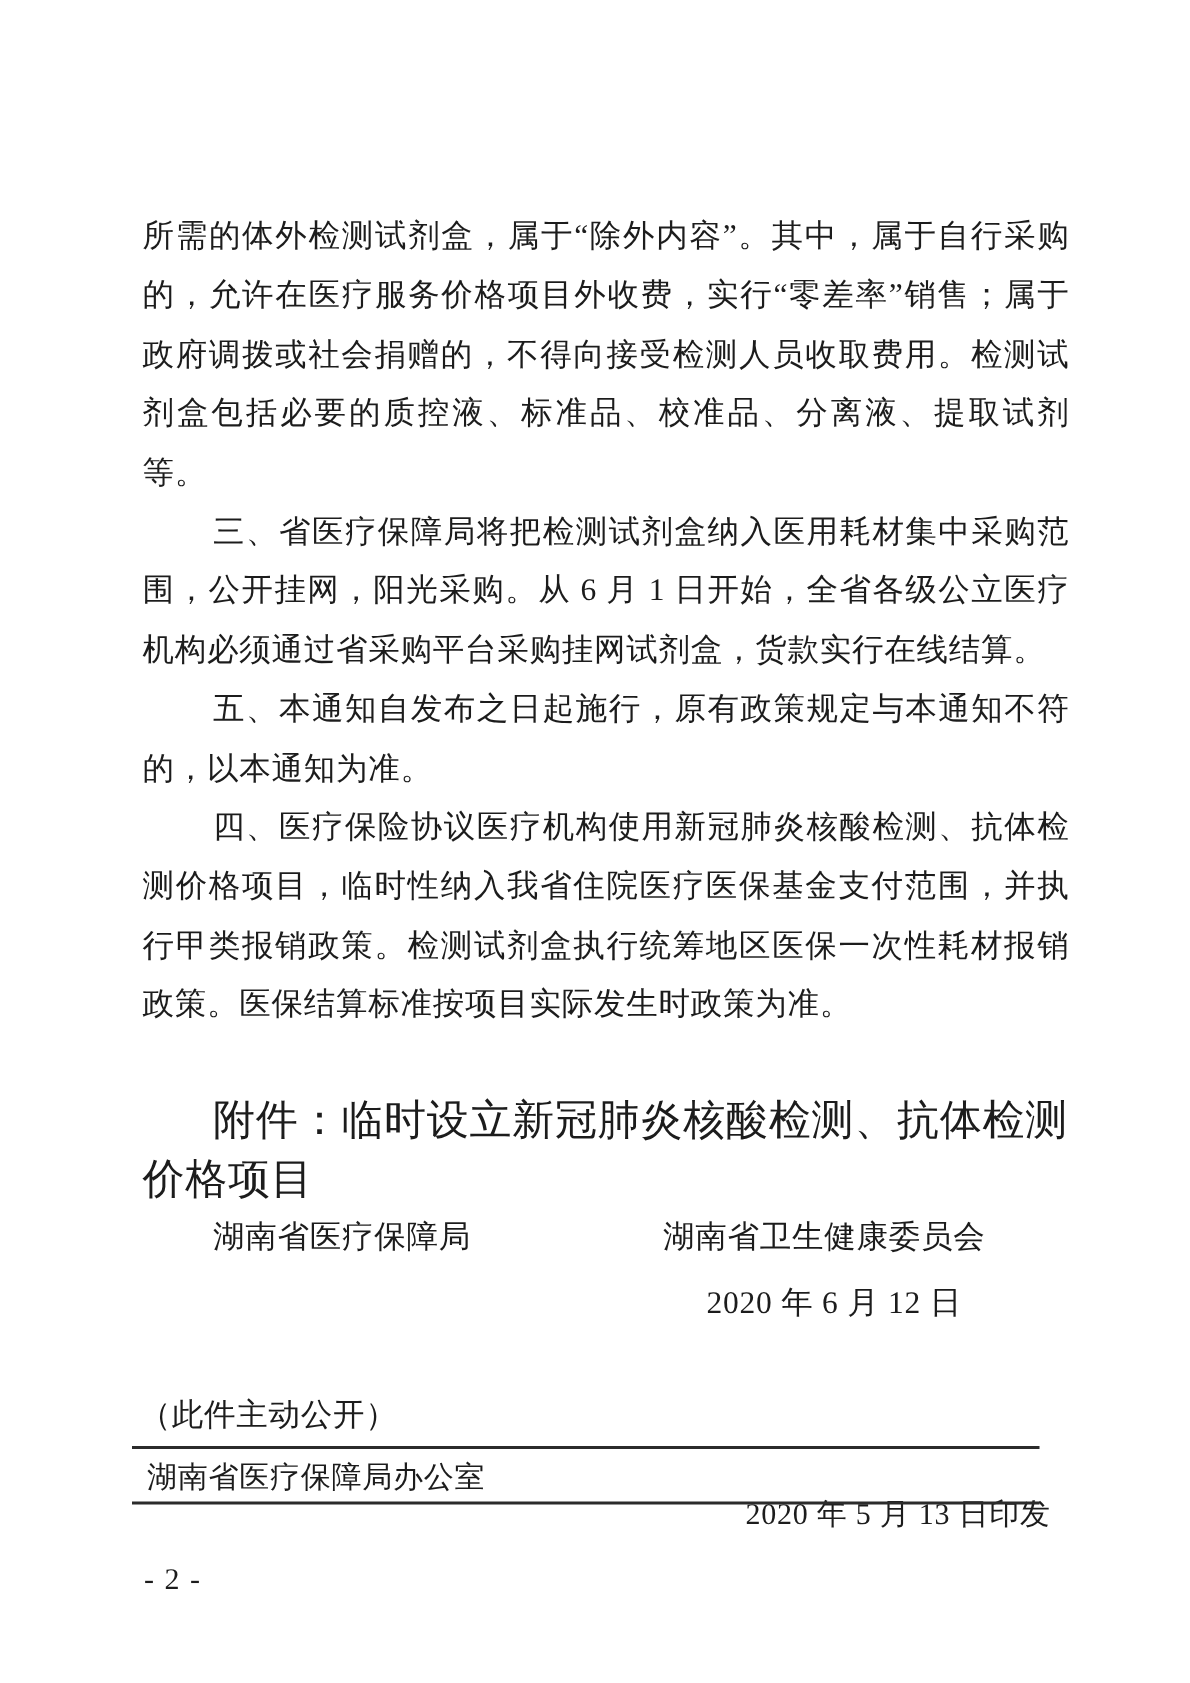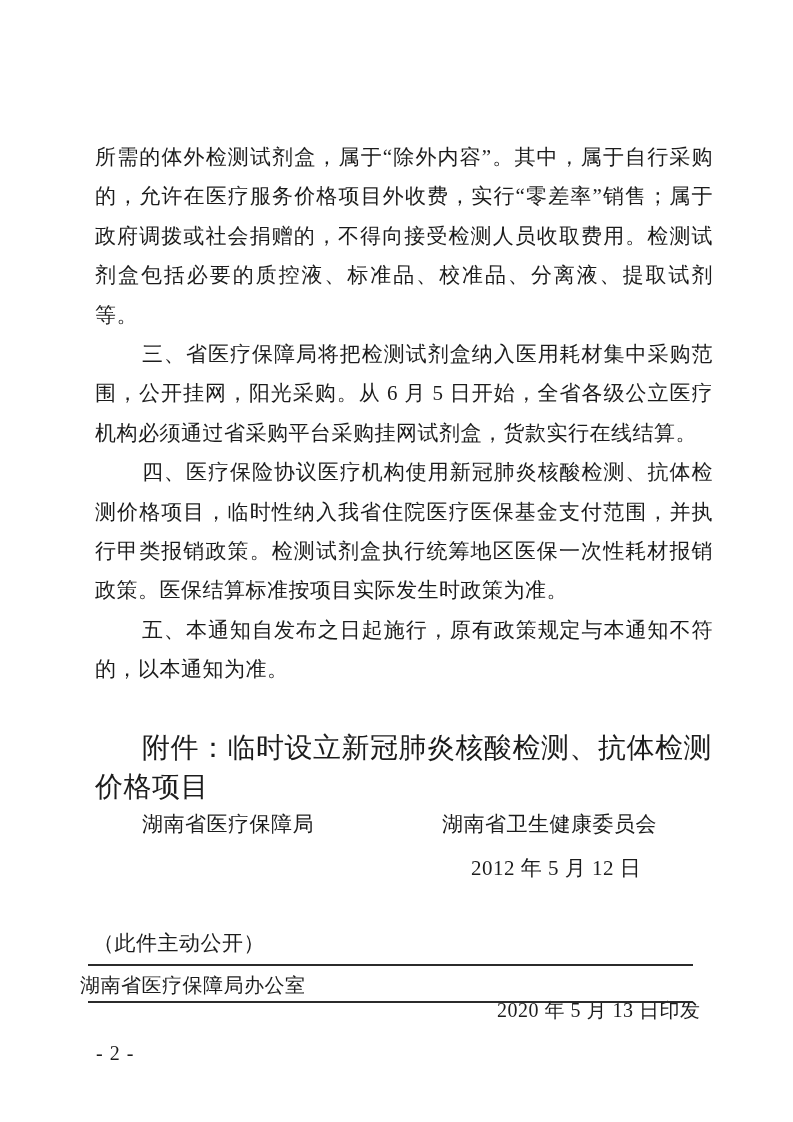--- a/index.html
+++ b/index.html
@@ -66,21 +66,21 @@
     width: 605px;
     height: 2px;
     background: #2b2b2b;
     border: none;
     margin: 0;
   }
   .footer-rule.top    { top: 964px; }
   .footer-rule.bottom { top: 1001px; }
   .issuing-office {
     position: absolute;
-    left: 80px;
+    left: 98px;
     top: 972px;
     font-size: 20px;
     line-height: 26px;
     letter-spacing: 0.5px;
     white-space: nowrap;
   }
   .print-date {
     position: absolute;
     left: 497px;
     top: 972px;
@@ -100,31 +100,31 @@
     white-space: nowrap;
   }
 </style>
 </head>
 <body>
 
 <div class="page">
 
   <div class="body-text">
     <p class="para">所需的体外检测试剂盒，属于“除外内容”。其中，属于自行采购的，允许在医疗服务价格项目外收费，实行“零差率”销售；属于政府调拨或社会捐赠的，不得向接受检测人员收取费用。检测试剂盒包括必要的质控液、标准品、校准品、分离液、提取试剂等。</p>
-    <p class="para indent">三、省医疗保障局将把检测试剂盒纳入医用耗材集中采购范围，公开挂网，阳光采购。从 6 月 5 日开始，全省各级公立医疗机构必须通过省采购平台采购挂网试剂盒，货款实行在线结算。</p>
+    <p class="para indent">三、省医疗保障局将把检测试剂盒纳入医用耗材集中采购范围，公开挂网，阳光采购。从 6 月 1 日开始，全省各级公立医疗机构必须通过省采购平台采购挂网试剂盒，货款实行在线结算。</p>
+    <p class="para indent">五、本通知自发布之日起施行，原有政策规定与本通知不符的，以本通知为准。</p>
     <p class="para indent">四、医疗保险协议医疗机构使用新冠肺炎核酸检测、抗体检测价格项目，临时性纳入我省住院医疗医保基金支付范围，并执行甲类报销政策。检测试剂盒执行统筹地区医保一次性耗材报销政策。医保结算标准按项目实际发生时政策为准。</p>
-    <p class="para indent">五、本通知自发布之日起施行，原有政策规定与本通知不符的，以本通知为准。</p>
     <p class="attachment-line">附件：临时设立新冠肺炎核酸检测、抗体检测价格项目</p>
   </div>
 
   <div class="sig sig-left">湖南省医疗保障局</div>
 
   <div class="sig sig-right">湖南省卫生健康委员会</div>
 
-  <div class="sig sig-date">2012 年 5 月 12 日</div>
+  <div class="sig sig-date">2020 年 6 月 12 日</div>
 
   <div class="disclosure-note">（此件主动公开）</div>
 
   <div class="footer-rule top"></div>
 
   <div class="issuing-office">湖南省医疗保障局办公室</div>
 
   <div class="print-date">2020 年 5 月 13 日印发</div>
 
   <div class="footer-rule bottom"></div>

